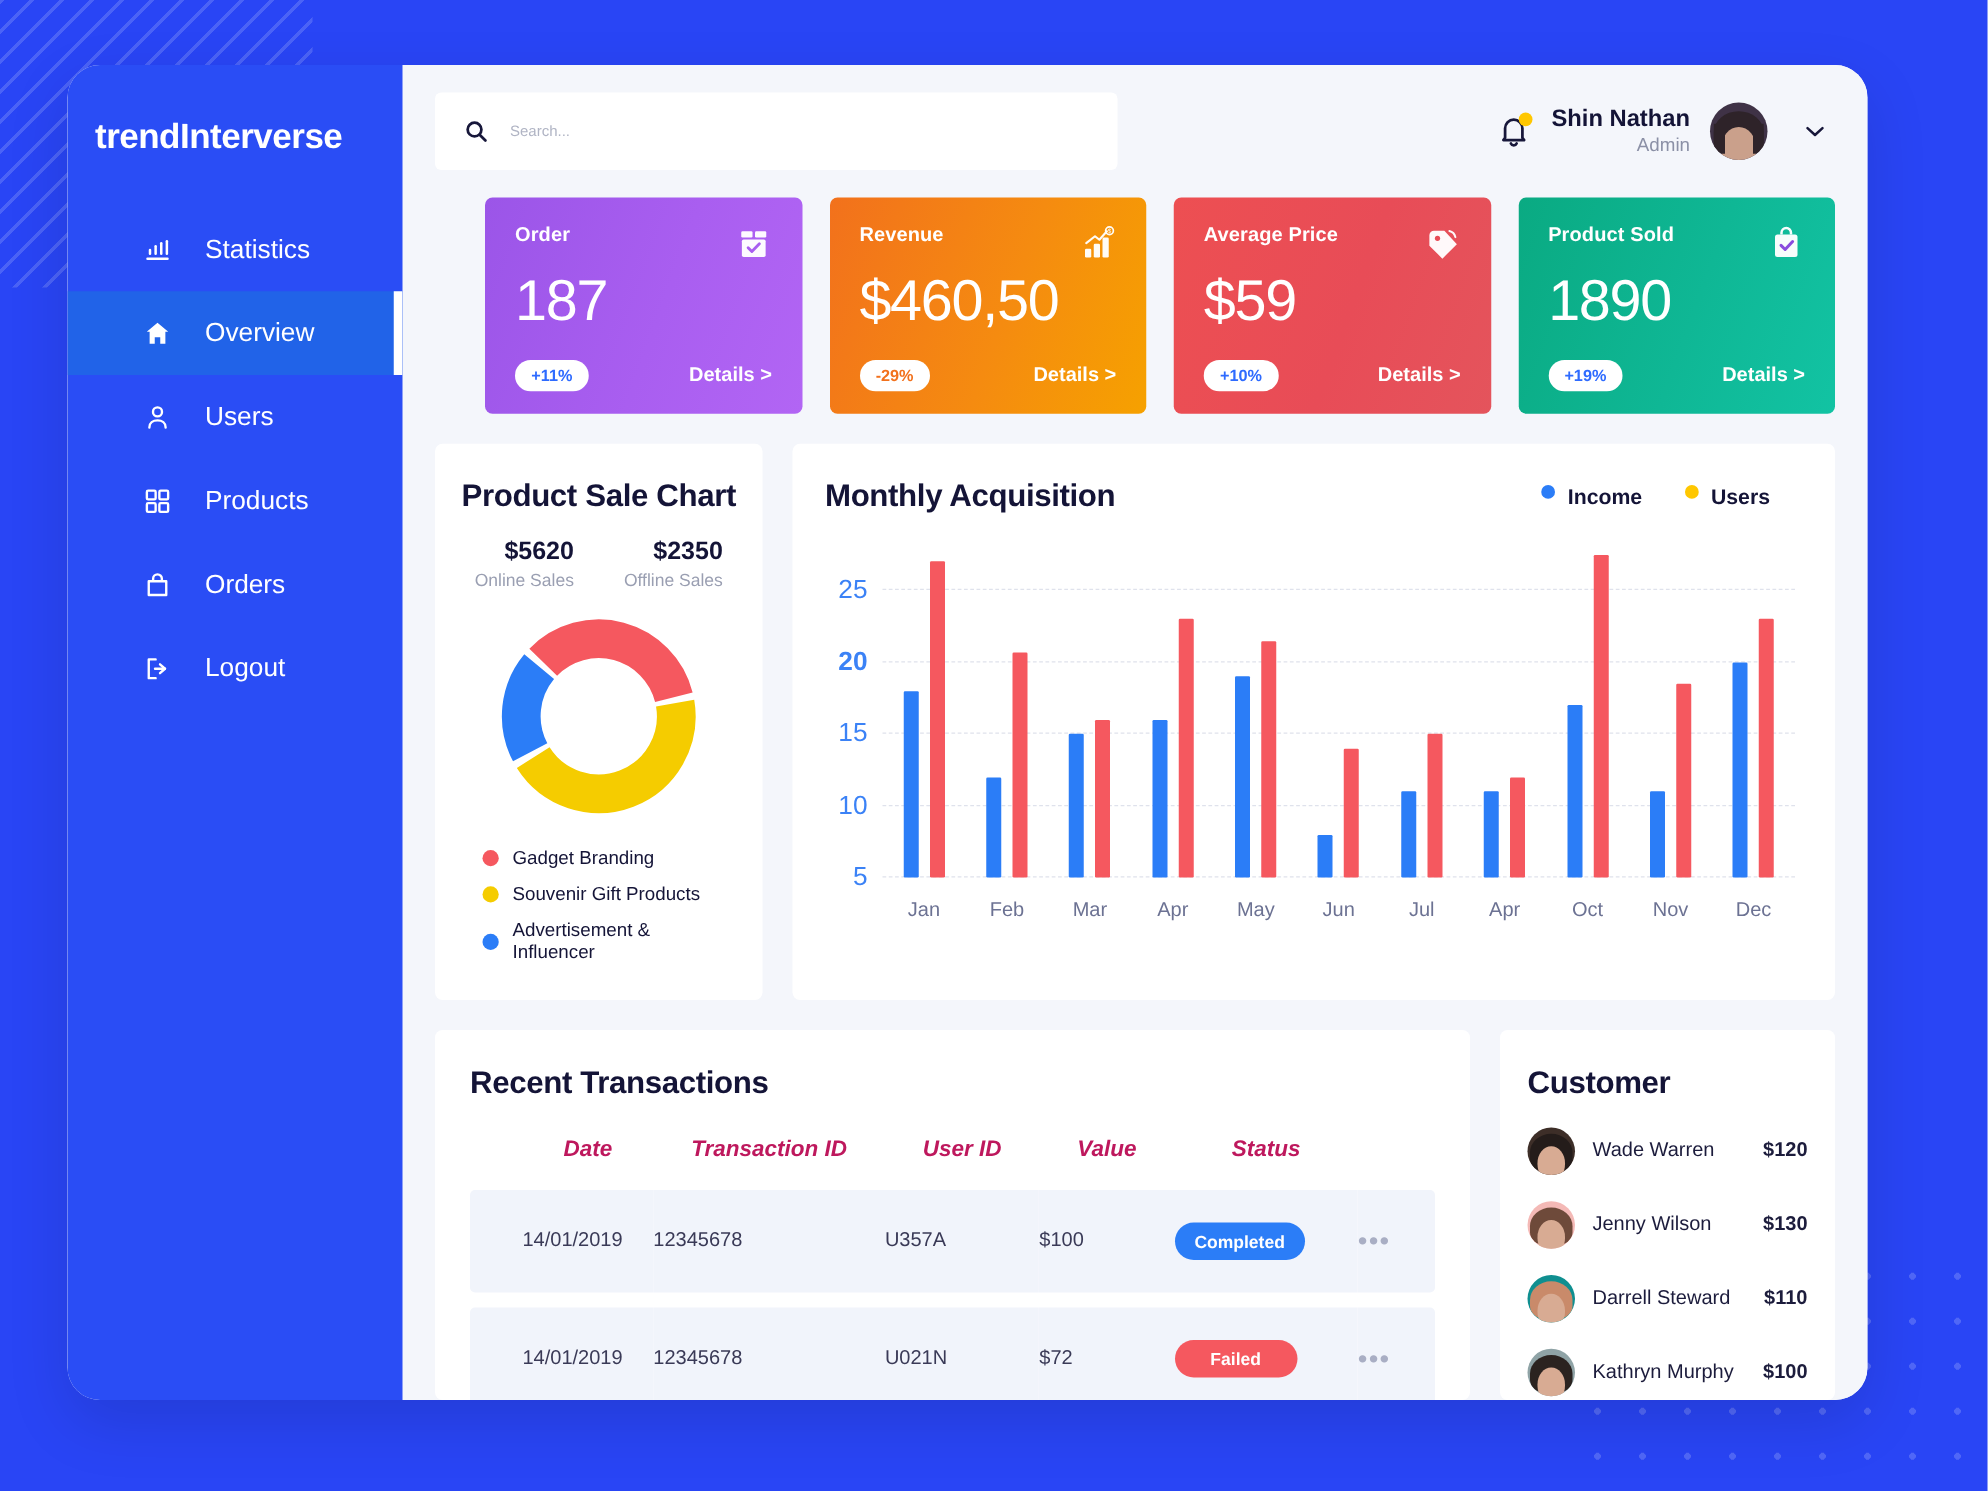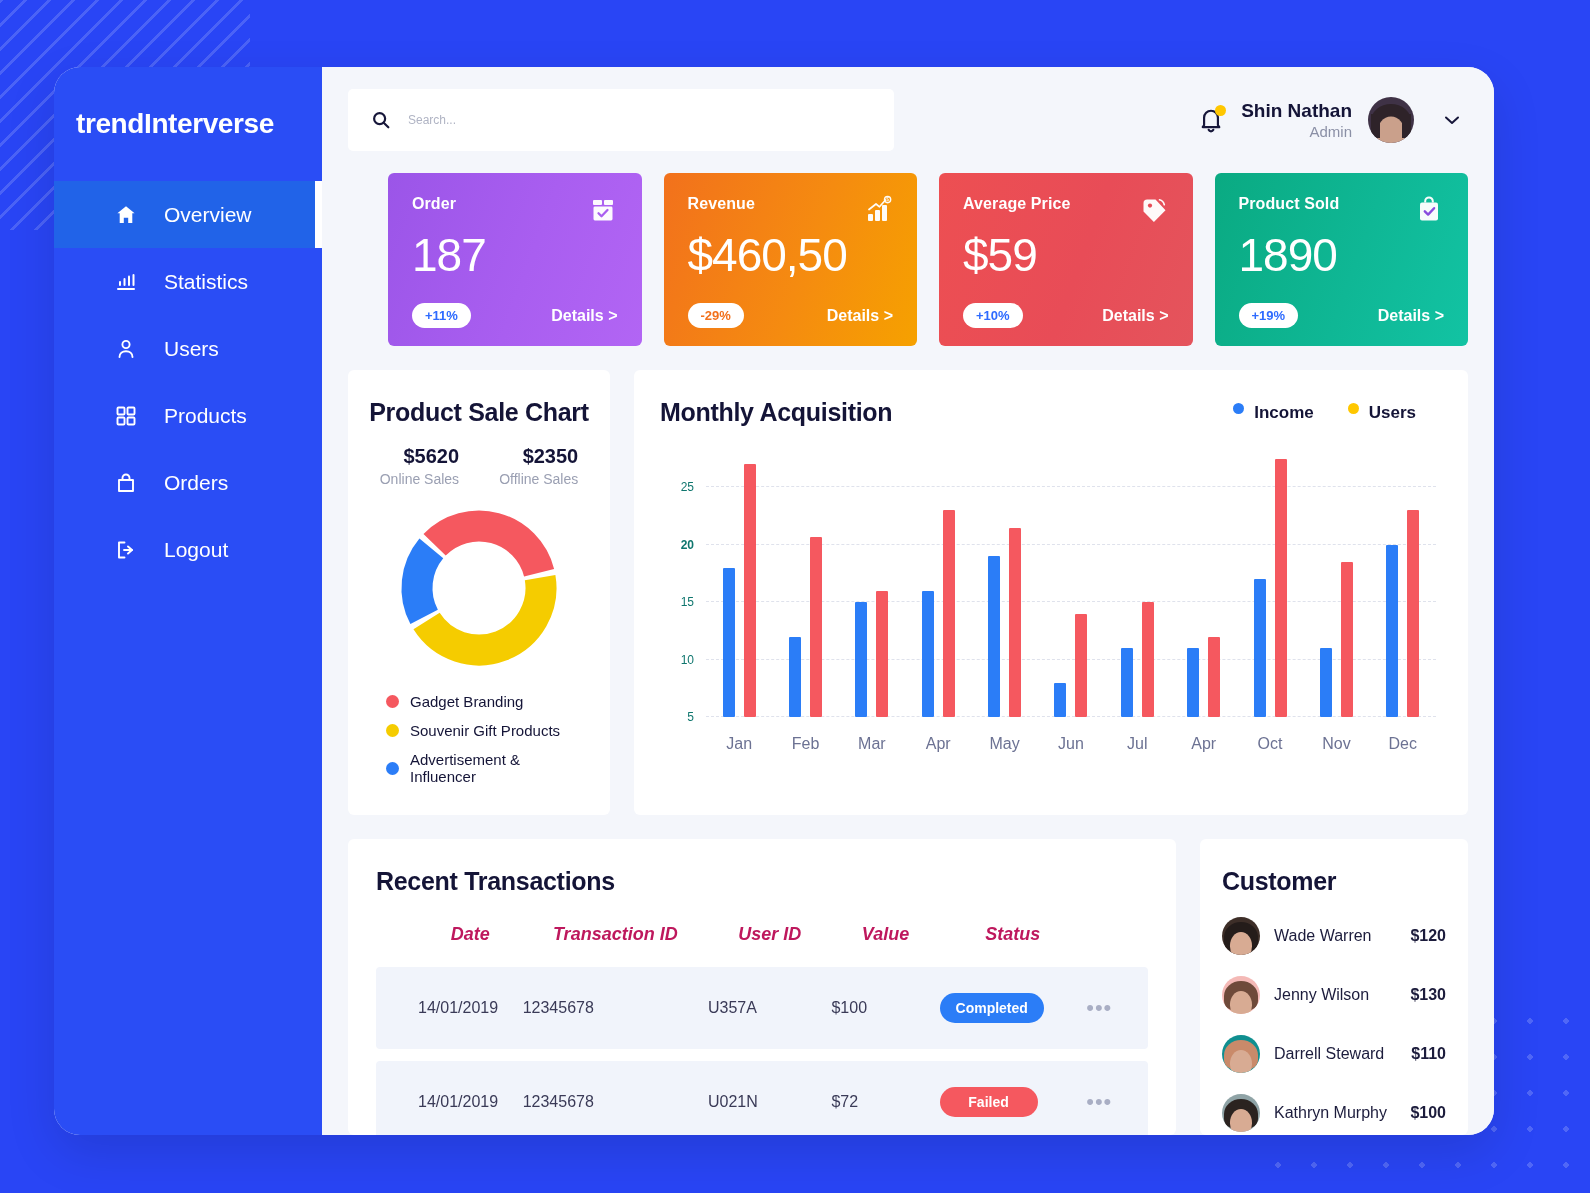--- a/index.html
+++ b/index.html
@@ -22,21 +22,21 @@
   .bg-dots {
     position: absolute; right: 0; bottom: 0; width: 330px; height: 190px;
     background-image: radial-gradient(rgba(255,255,255,0.18) 2.6px, transparent 2.7px);
     background-size: 36px 36px;
     pointer-events: none;
   }
 
   
   .app {
     position: absolute;
-    left: 54px; top: 67px;
+    left: 54px; top: 52px;
     width: 1440px; height: 1068px;
     border-radius: 26px;
     overflow: hidden;
     display: flex;
     background: #f4f6fb;
     box-shadow: 0 18px 50px rgba(0,0,0,0.12);
   }
 
   
   .sidebar {
@@ -205,21 +205,21 @@
   .acq-leg-item .ldot { width: 11px; height: 11px; flex: 0 0 11px; }
   .plot { position: relative; height: 300px; margin-top: 26px; }
   .gridlines { position: absolute; left: 46px; right: 6px; top: 0; bottom: 36px; }
   .gl {
     position: absolute; left: 0; right: 0; height: 0;
     border-top: 1px dashed #dfe2ec;
   }
   .ytick {
     position: absolute; right: calc(100% + 12px);
     transform: translateY(-50%);
-    font-size: 12px; color: #0f766e; white-space: nowrap; margin-left: 16px;
+    font-size: 21px; color: #3b82f6; white-space: nowrap; margin-left: 16px;
   }
   .bars {
     position: absolute; left: 46px; right: 6px; top: 0; bottom: 36px;
     display: flex; align-items: flex-end;
   }
   .bgroup { flex: 1; display: flex; justify-content: center; gap: 9px; height: 100%; align-items: flex-end; }
   .bar { width: 12px; border-radius: 1px; }
   .bar.inc { background: #2b7df7; }
   .bar.usr { background: #f5585f; }
   .xlabels {
@@ -280,40 +280,40 @@
 
 <div class="bg-stripes"></div>
 <div class="bg-dots"></div>
 
 <div class="app">
 
   <aside class="sidebar">
     <div class="brand">trendInterverse</div>
     <nav class="nav">
 
-      <div class="nav-item active">
-        <span class="ico">
-          <svg width="24" height="24" viewBox="0 0 24 24" fill="#fff">
-              <path d="M12 3.2 3.4 10.3h2.3V20h4.1v-5.3h4.4V20h4.1v-9.7h2.3z"></path>
-            </svg>
-        </span>
-        <span class="nav-label">Overview</span>
-      </div>
-
       <div class="nav-item">
         <span class="ico">
           <svg width="24" height="24" viewBox="0 0 24 24" fill="none" stroke="#fff" stroke-width="2" stroke-linecap="round">
             <path d="M4 19h16"></path>
               <path d="M6 15v-3"></path>
               <path d="M10.5 15V9"></path>
               <path d="M15 15V6.5"></path>
               <path d="M19.5 15V5"></path>
           </svg>
         </span>
         <span class="nav-label">Statistics</span>
+      </div>
+
+      <div class="nav-item active">
+        <span class="ico">
+          <svg width="24" height="24" viewBox="0 0 24 24" fill="#fff">
+              <path d="M12 3.2 3.4 10.3h2.3V20h4.1v-5.3h4.4V20h4.1v-9.7h2.3z"></path>
+            </svg>
+        </span>
+        <span class="nav-label">Overview</span>
       </div>
 
       <div class="nav-item">
         <span class="ico">
           <svg width="24" height="24" viewBox="0 0 24 24" fill="none" stroke="#fff" stroke-width="1.9" stroke-linecap="round">
             <circle cx="12" cy="7.5" r="3.6"></circle>
               <path d="M5.5 20c0-3.6 2.9-5.7 6.5-5.7s6.5 2.1 6.5 5.7"></path>
           </svg>
         </span>
         <span class="nav-label">Users</span>

